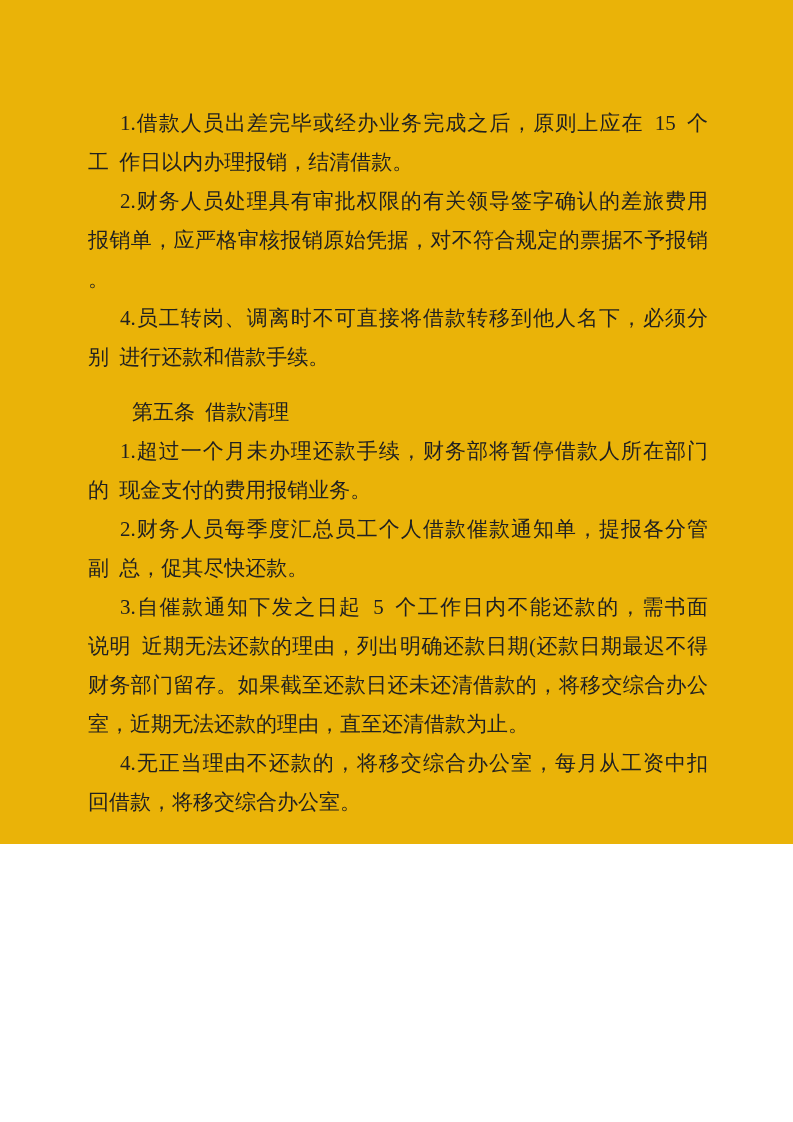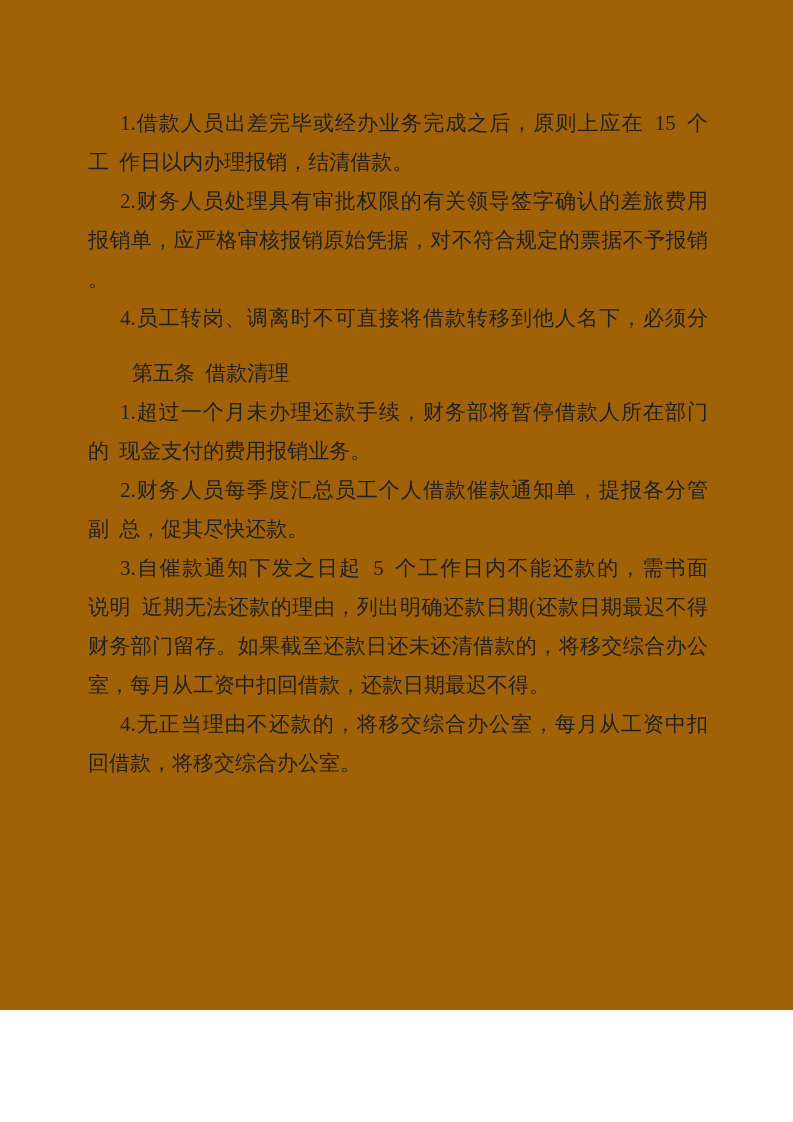--- a/index.html
+++ b/index.html
@@ -8,22 +8,22 @@
     background: #ffffff;
   }
   body {
     width: 793px;
     height: 1122px;
     overflow: hidden;
   }
   .page {
     position: relative;
     width: 793px;
-    height: 1010px;
-    background: #a16207;
+    height: 844px;
+    background: #eab308;
     font-family: "Liberation Serif", "DejaVu Serif", serif;
   }
   .doc {
     position: absolute;
     left: 88px;
     top: 104px;
     width: 620px;
     font-size: 21px;
     line-height: 39px;
     color: #212121;
@@ -59,36 +59,37 @@
         <div class="line first full">1.借款人员出差完毕或经办业务完成之后，原则上应在 15 个</div>
         <div class="line">工 作日以内办理报销，结清借款。</div>
       </div>
       <div class="para">
         <div class="line first full">2.财务人员处理具有审批权限的有关领导签字确认的差旅费用</div>
         <div class="line full">报销单，应严格审核报销原始凭据，对不符合规定的票据不予报销</div>
         <div class="line">。</div>
       </div>
       <div class="para">
         <div class="line first full">4.员工转岗、调离时不可直接将借款转移到他人名下，必须分</div>
+        <div class="line">别 进行还款和借款手续。</div>
       </div>
       <div class="para heading">
         <div class="line">第五条 借款清理</div>
       </div>
       <div class="para">
         <div class="line first full">1.超过一个月未办理还款手续，财务部将暂停借款人所在部门</div>
         <div class="line">的 现金支付的费用报销业务。</div>
       </div>
       <div class="para">
         <div class="line first full">2.财务人员每季度汇总员工个人借款催款通知单，提报各分管</div>
         <div class="line">副 总，促其尽快还款。</div>
       </div>
       <div class="para">
         <div class="line first full">3.自催款通知下发之日起 5 个工作日内不能还款的，需书面</div>
         <div class="line full">说明 近期无法还款的理由，列出明确还款日期(还款日期最迟不得</div>
         <div class="line full">财务部门留存。如果截至还款日还未还清借款的，将移交综合办公</div>
-        <div class="line">室，每月从工资中扣回借款，还款日期最迟不得。</div>
+        <div class="line">室，近期无法还款的理由，直至还清借款为止。</div>
       </div>
       <div class="para">
         <div class="line first full">4.无正当理由不还款的，将移交综合办公室，每月从工资中扣</div>
         <div class="line">回借款，将移交综合办公室。</div>
       </div>
     </div>
 </div>
 
 </body></html>

